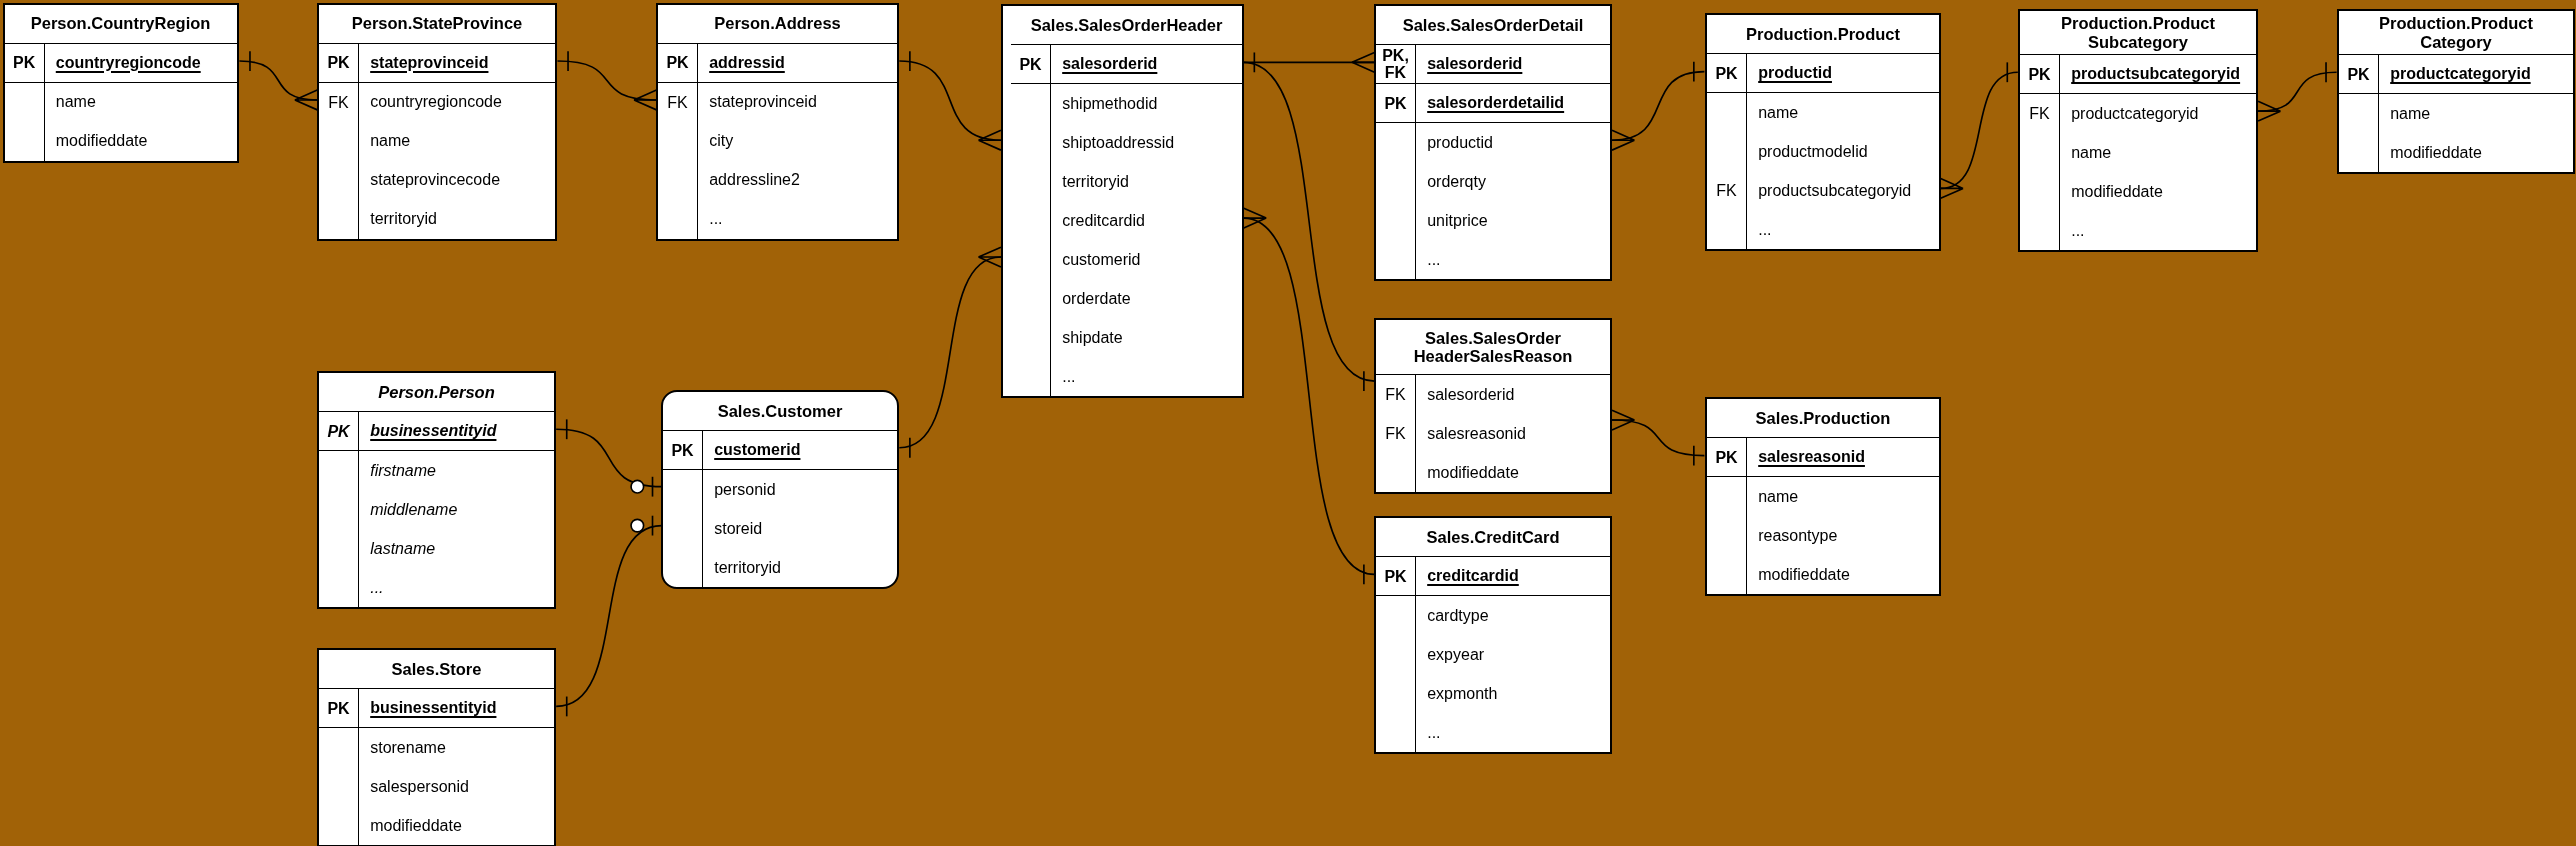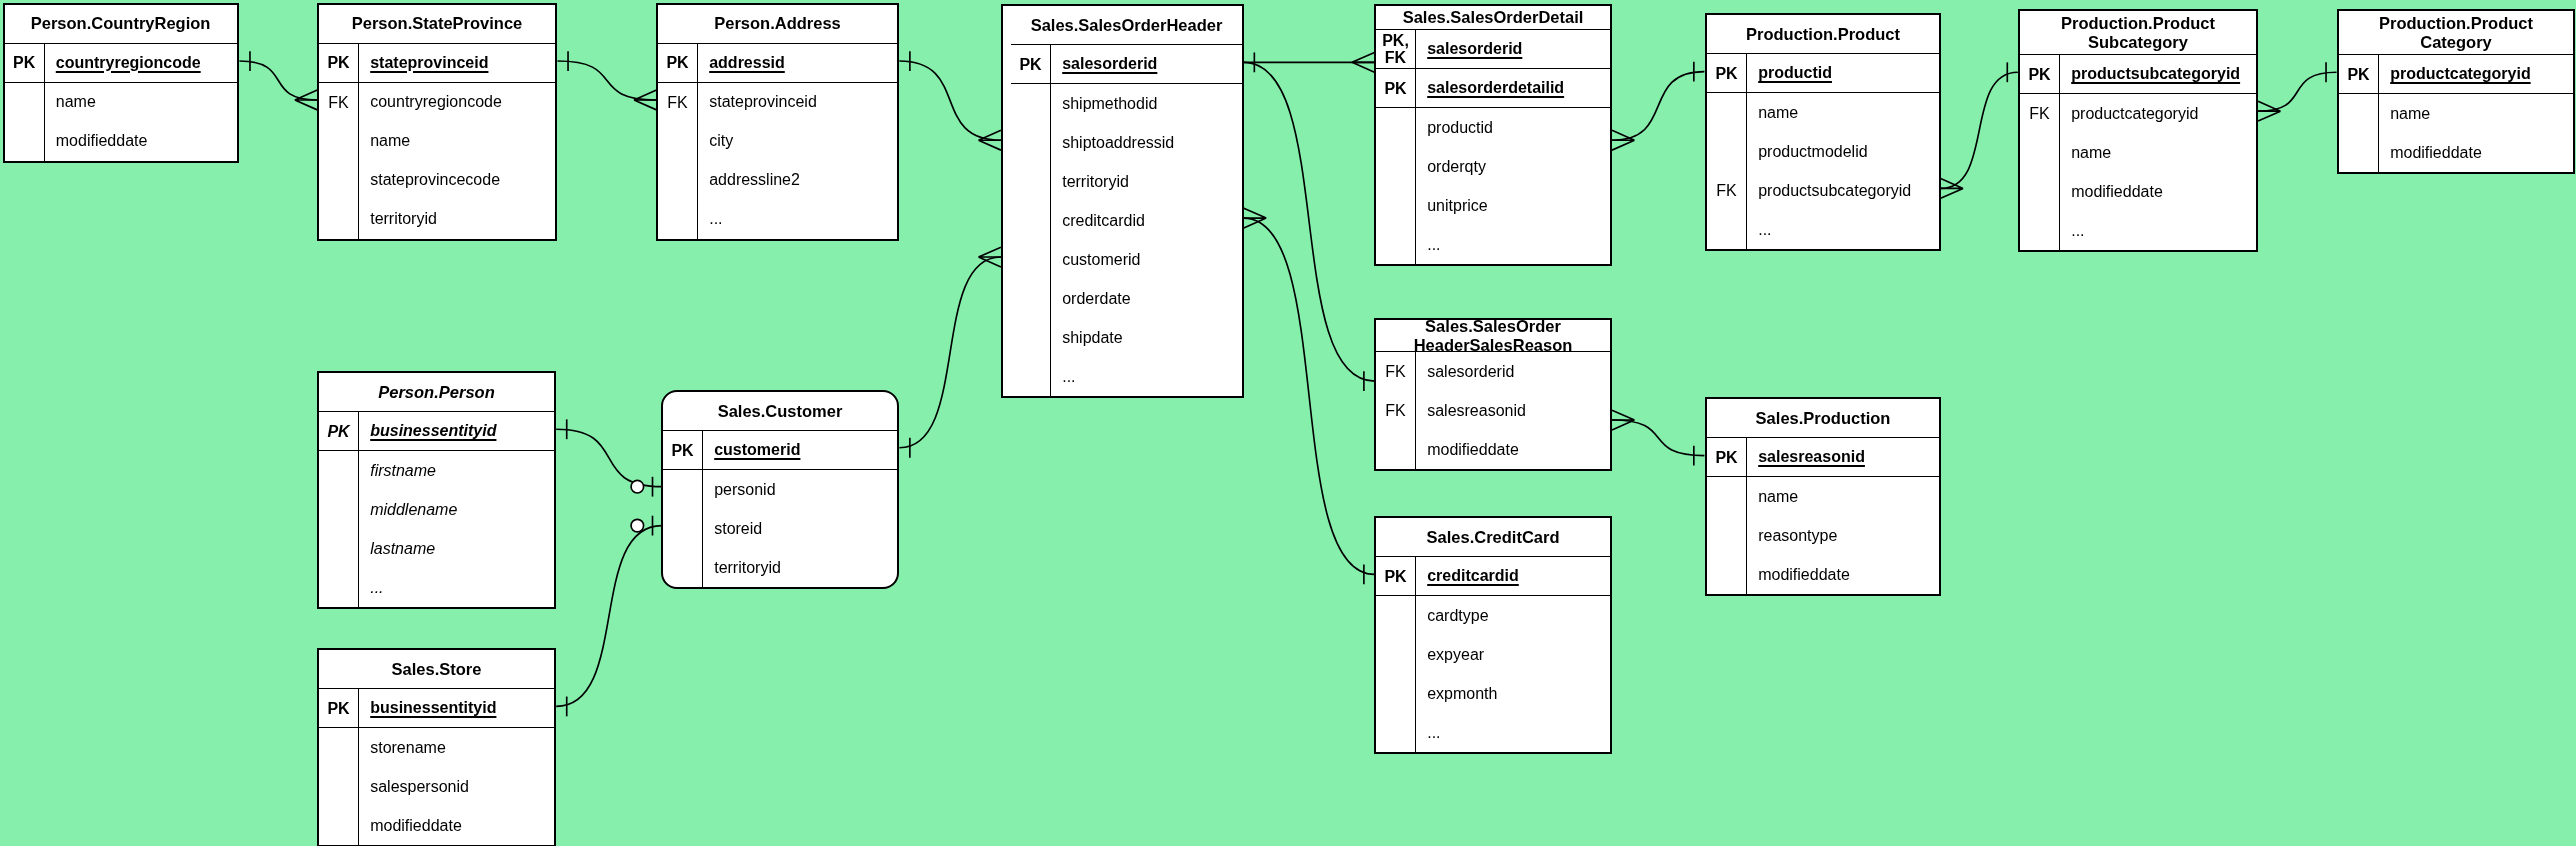--- a/index.html
+++ b/index.html
@@ -1,20 +1,20 @@
 <!DOCTYPE html>
 <html style="font-size:10.6px"><head>
 <meta charset="utf-8">
 <style>
   html, body { margin: 0; padding: 0; background: #ffffff; }
   #canvas {
     position: relative;
     width: 2576px;
     height: 846px;
-    background: #86efac;
+    background: #a16207;
     font-family: "Liberation Sans", sans-serif;
     color: #000000;
     overflow: hidden;
   }
   #wires {
     position: absolute;
     left: 0; top: 0;
     width: 2576px; height: 846px;
     pointer-events: none;
   }
@@ -236,21 +236,21 @@
       <div class="erd-row">
         <div class="erd-key"></div>
         <div class="erd-field">shipdate</div>
       </div>
       <div class="erd-row">
         <div class="erd-key"></div>
         <div class="erd-field">...</div>
       </div>
     </div>
     <div class="erd-table" style="left: 1374px; top: 4px; width: 238px;">
-      <div class="erd-title" style="height: 24px;">Sales.SalesOrderDetail</div>
+      <div class="erd-title" style="height: 39px;">Sales.SalesOrderDetail</div>
       <div class="erd-row sep">
         <div class="erd-key bold">PK,
 FK</div>
         <div class="erd-field pk">salesorderid</div>
       </div>
       <div class="erd-row sep">
         <div class="erd-key bold">PK</div>
         <div class="erd-field pk">salesorderdetailid</div>
       </div>
       <div class="erd-row">
@@ -388,21 +388,21 @@
       <div class="erd-row">
         <div class="erd-key"></div>
         <div class="erd-field">salespersonid</div>
       </div>
       <div class="erd-row">
         <div class="erd-key"></div>
         <div class="erd-field">modifieddate</div>
       </div>
     </div>
     <div class="erd-table" style="left: 1374px; top: 318px; width: 238px;">
-      <div class="erd-title" style="height: 32px;">Sales.SalesOrder
+      <div class="erd-title" style="height: 55px;">Sales.SalesOrder
 HeaderSalesReason</div>
       <div class="erd-row">
         <div class="erd-key">FK</div>
         <div class="erd-field">salesorderid</div>
       </div>
       <div class="erd-row">
         <div class="erd-key">FK</div>
         <div class="erd-field">salesreasonid</div>
       </div>
       <div class="erd-row">

